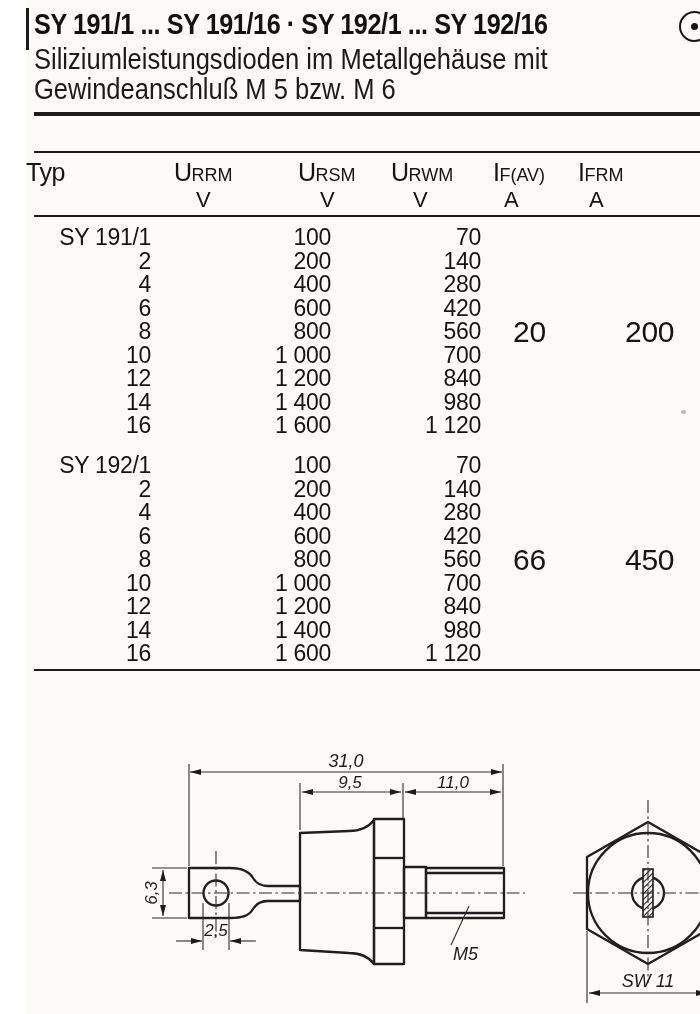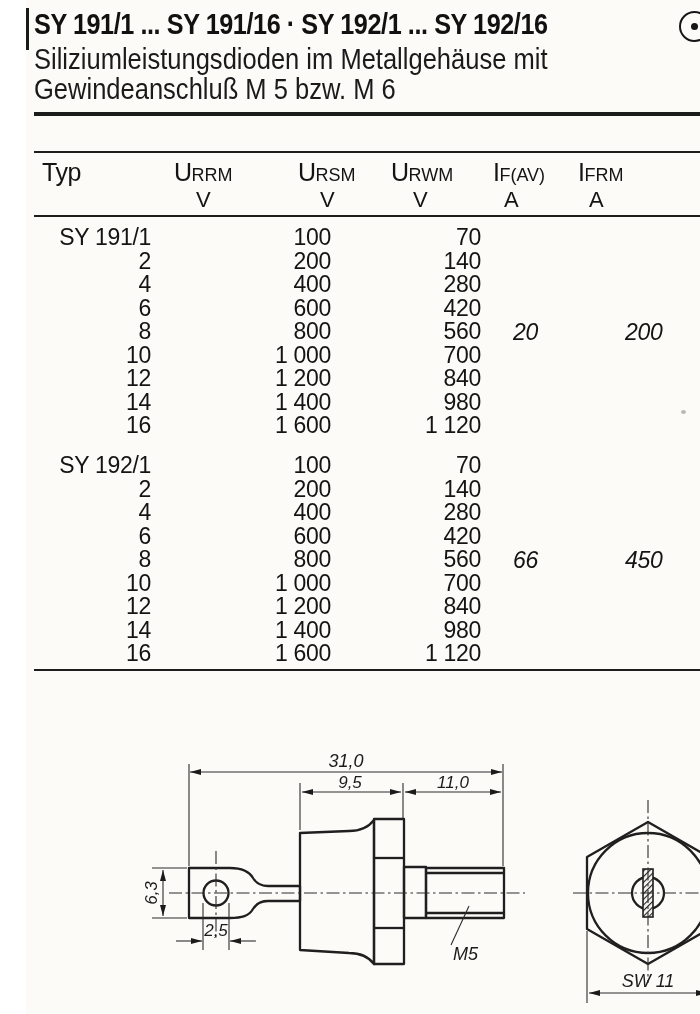--- a/index.html
+++ b/index.html
@@ -39,37 +39,37 @@
   .r2 { top:151px; height:2px; }
   .r3 { top:215px; height:2px; }
   .r4 { top:669px; height:2px; }
 
   
   .thead { position:absolute; top:158px; left:0; width:700px; height:56px; }
   .hcol { position:absolute; top:0; white-space:nowrap; }
   .hcol .sym { font-size:25px; letter-spacing:-0.5px; }
   .hcol .sub { font-size:18px; letter-spacing:0; vertical-align:baseline; }
   .hcol .unit { display:block; font-size:22px; margin-top:0; margin-left:22px; }
-  .h-typ { left:16px; }
+  .h-typ { left:0; }
   .h1 { left:148px; } .h2 { left:272px; } .h3 { left:365px; }
   .h4 { left:467px; } .h5 { left:552px; }
   .h4 .unit, .h5 .unit { margin-left:11px; }
 
   
   .block { position:absolute; left:17px; width:700px; height:212px; }
   .b1 { top:226px; } .b2 { top:454px; }
   .trow {
     display:grid; grid-template-columns:100px 180px 150px;
     padding-left:8px; height:23.55px; line-height:23.55px;
     font-size:23px; letter-spacing:-0.3px; white-space:nowrap;
   }
   .trow .cell { text-align:right; }
   .ifav, .ifrm {
     position:absolute; top:50%; transform:translateY(-50%);
-    font-size:23px; letter-spacing:-0.3px;font-style:italic;
+    font-size:30px; letter-spacing:-0.3px;
   }
   .ifav { left:470px; } .ifrm { left:582px; }
 
   
   .drawing { position:absolute; top:690px; left:0; }
   .ln   { stroke:#1f1f1f; stroke-width:2.3; fill:none; stroke-linejoin:round; }
   .thin { stroke:#2c2c2c; stroke-width:1.1; fill:none; }
   .ctr  { stroke:#2c2c2c; stroke-width:1.1; fill:none; stroke-dasharray:13 3.5 2.5 3.5; }
   .dim  { font-family:"Liberation Sans", sans-serif; font-style:italic;
           font-size:17px; fill:#1b1b1b; }

